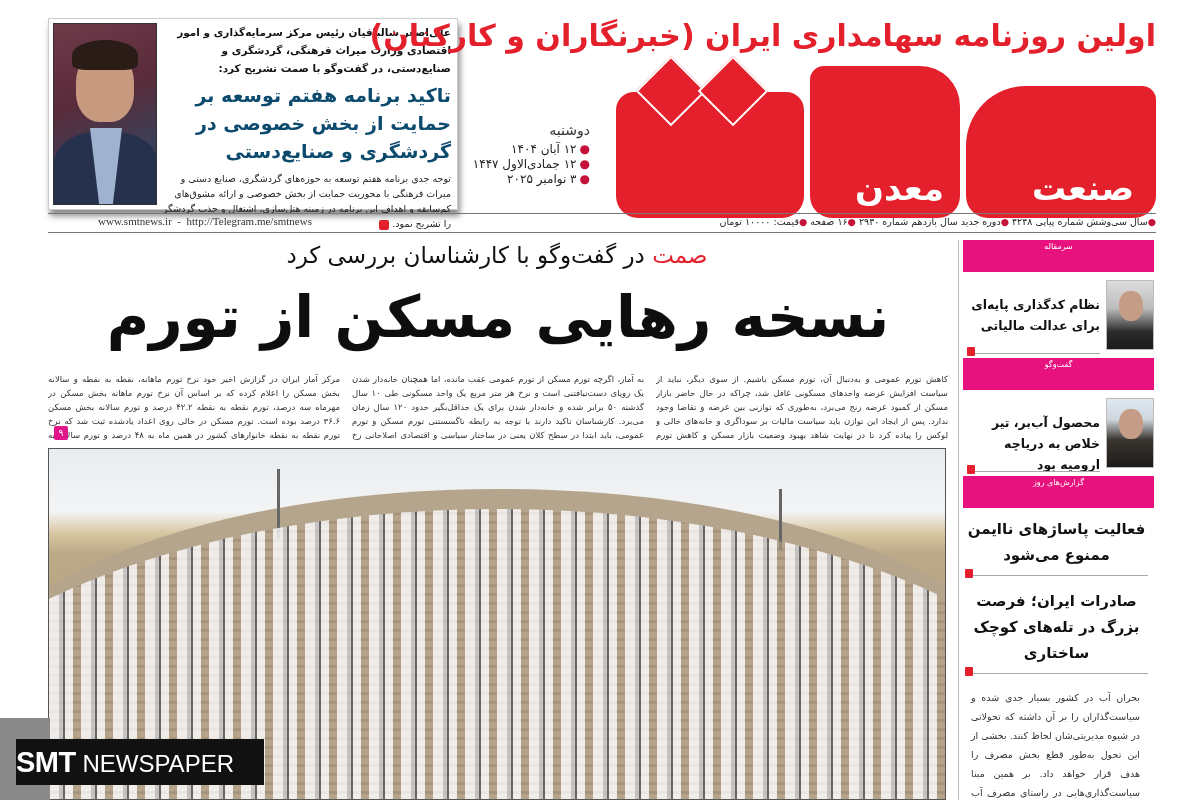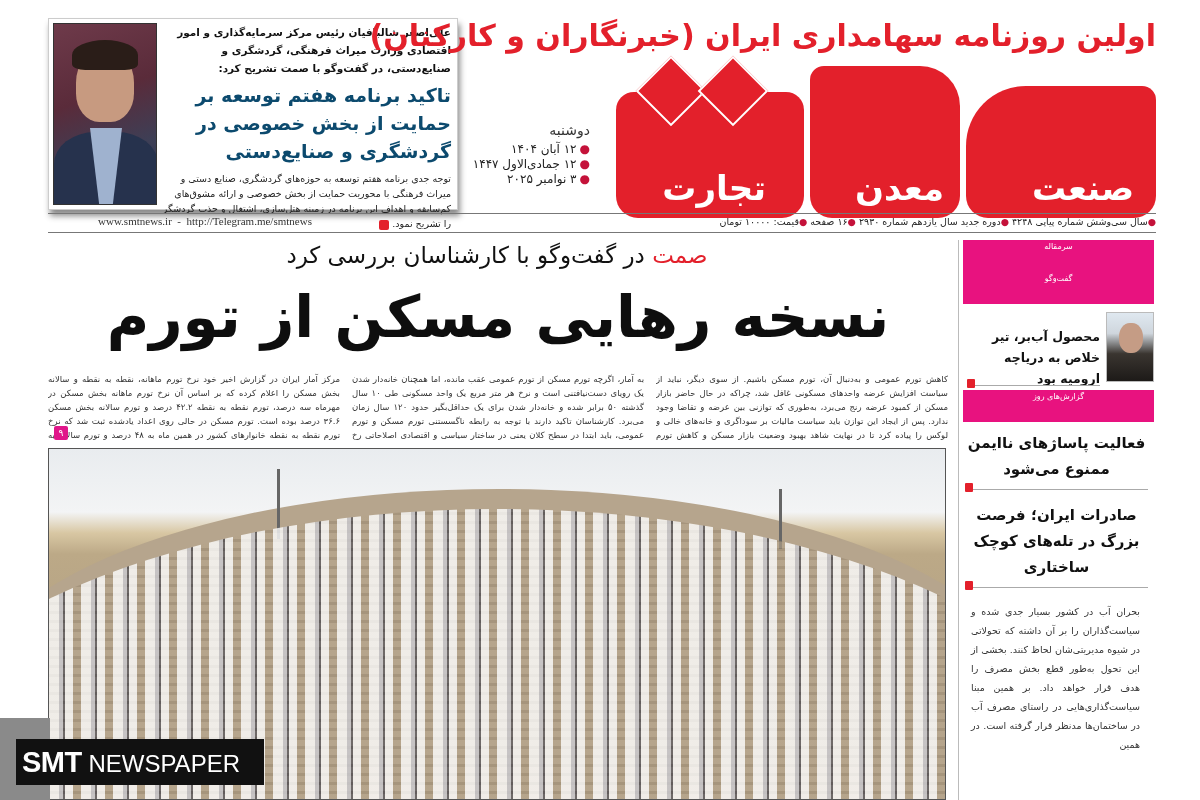--- a/index.html
+++ b/index.html
@@ -52,21 +52,21 @@
   .sky-curve { position: absolute; left: -80px; top: 40px; width: 1060px; height: 420px; border-radius: 50% 50% 0 0; background: #b6a58d; }
   .car-field { position: absolute; left: 0; top: 60px; width: 898px; height: 300px;
     background:
       repeating-linear-gradient(90deg, rgba(255,255,255,0.85) 0 10px, rgba(200,200,205,0.9) 10px 14px, rgba(60,60,70,0.7) 14px 16px, rgba(255,255,255,0.85) 16px 24px, rgba(170,150,120,0.6) 24px 32px),
       repeating-linear-gradient(0deg, rgba(255,255,255,0.25) 0 6px, rgba(80,80,90,0.25) 6px 9px);
     clip-path: ellipse(70% 100% at 50% 100%); opacity: 0.9; }
   .lamp { position: absolute; width: 3px; background: #666; }
 
   .watermark { position: absolute; left: 0; top: 708px; width: 300px; height: 92px; }
   .watermark .gray { position: absolute; left: 0; top: 10px; width: 50px; height: 82px; background: #8a8a8a; }
-  .watermark .tag { position: absolute; left: 16px; top: 31px; width: 248px; height: 46px; background: #111; color: #fff; font-family: "Liberation Sans", sans-serif; font-size: 24px; line-height: 46px; padding-left: 6px; white-space: nowrap; }
+  .watermark .tag { position: absolute; left: 16px; top: 31px; width: 248px; height: 46px; background: #111; color: #fff; font-family: "Liberation Sans", sans-serif; font-size: 24px; line-height: 46px; white-space: nowrap; }
   .watermark .tag b { font-size: 29px; letter-spacing: -0.5px; }
 
   
   .sidebar { position: absolute; left: 958px; top: 240px; width: 196px; height: 560px; border-left: 1px solid #bbb; }
   .sec-head { height: 32px; background: #e8127f; color: #fff; font-size: 8px; line-height: 14px; text-align: center; direction: rtl; margin-left: 4px; }
   .op-item { position: relative; height: 86px; margin-left: 4px; }
   .op-item .thumb { position: absolute; right: 0; top: 8px; width: 48px; height: 70px; border: 1px solid #bbb; background: linear-gradient(180deg,#ddd 0%,#bcbcbc 40%,#2b2b2b 75%,#1a1a1a 100%); }
   .op-item .thumb::before { content: ""; position: absolute; left: 12px; top: 10px; width: 24px; height: 30px; border-radius: 45%; background: #c59c85; }
   .op-item .title { position: absolute; right: 54px; top: 22px; width: 136px; direction: rtl; text-align: right; font-size: 12.5px; font-weight: bold; line-height: 21px; color: #111; }
   .op-item .foot { position: absolute; left: 4px; right: 54px; bottom: 4px; height: 1px; background: #aaa; }
@@ -113,21 +113,20 @@
   <div class="logo">
 
     <div class="logo-block" style="right:0;top:20px;width:190px;height:132px;border-radius:60px 14px 22px 22px;"></div>
     <div class="logo-block" style="right:196px;top:0;width:150px;height:152px;border-radius:14px 40px 22px 22px;"></div>
     <div class="logo-block" style="right:352px;top:26px;width:188px;height:126px;border-radius:18px 18px 22px 22px;"></div>
 
     <div style="position:absolute;left:30px;top:0;width:50px;height:50px;background:#e3202b;transform:rotate(45deg);border:2px solid #fff;"></div>
     <div style="position:absolute;left:92px;top:0;width:50px;height:50px;background:#e3202b;transform:rotate(45deg);border:2px solid #fff;"></div>
     <div class="logo-word" style="right:22px;top:102px;">صنعت</div>
     <div class="logo-word" style="right:212px;top:102px;">معدن</div>
-    <div class="logo-word" style="right:390px;top:102px;">تجارت</div>
   </div>
 </div>
 
 <div class="rule" style="top:213px;width:1108px;"></div>
 <div class="url-line">
   <span>www.smtnews.ir</span>
   &nbsp;<span>-</span>&nbsp;
   <span>http://Telegram.me/smtnews</span>
 </div>
 <div class="issue-line">
@@ -157,20 +156,26 @@
   <div class="car-field"></div>
 </div>
 
 <div class="watermark">
   <div class="gray"></div>
   <div class="tag"><b>SMT</b>&nbsp;<span>NEWSPAPER</span></div>
 </div>
 
 <div class="sidebar">
   <div class="sec-head">سرمقاله</div>
+  <div class="op-item">
+    <div class="thumb"></div>
+    <div class="title">نظام کدگذاری پایه‌ای برای عدالت مالیاتی</div>
+    <div class="foot"></div>
+    <div class="pg"></div>
+  </div>
 
   <div class="sec-head">گفت‌وگو</div>
   <div class="op-item">
     <div class="thumb" style="background:linear-gradient(180deg,#dfe8f0 0%,#cfd6dd 30%,#3a3530 60%,#1d1a18 100%);"></div>
     <div class="title">محصول آب‌بر، تیر خلاص به دریاچه ارومیه بود</div>
     <div class="foot"></div>
     <div class="pg"></div>
   </div>
 
   <div class="sec-head">گزارش‌های روز</div>

